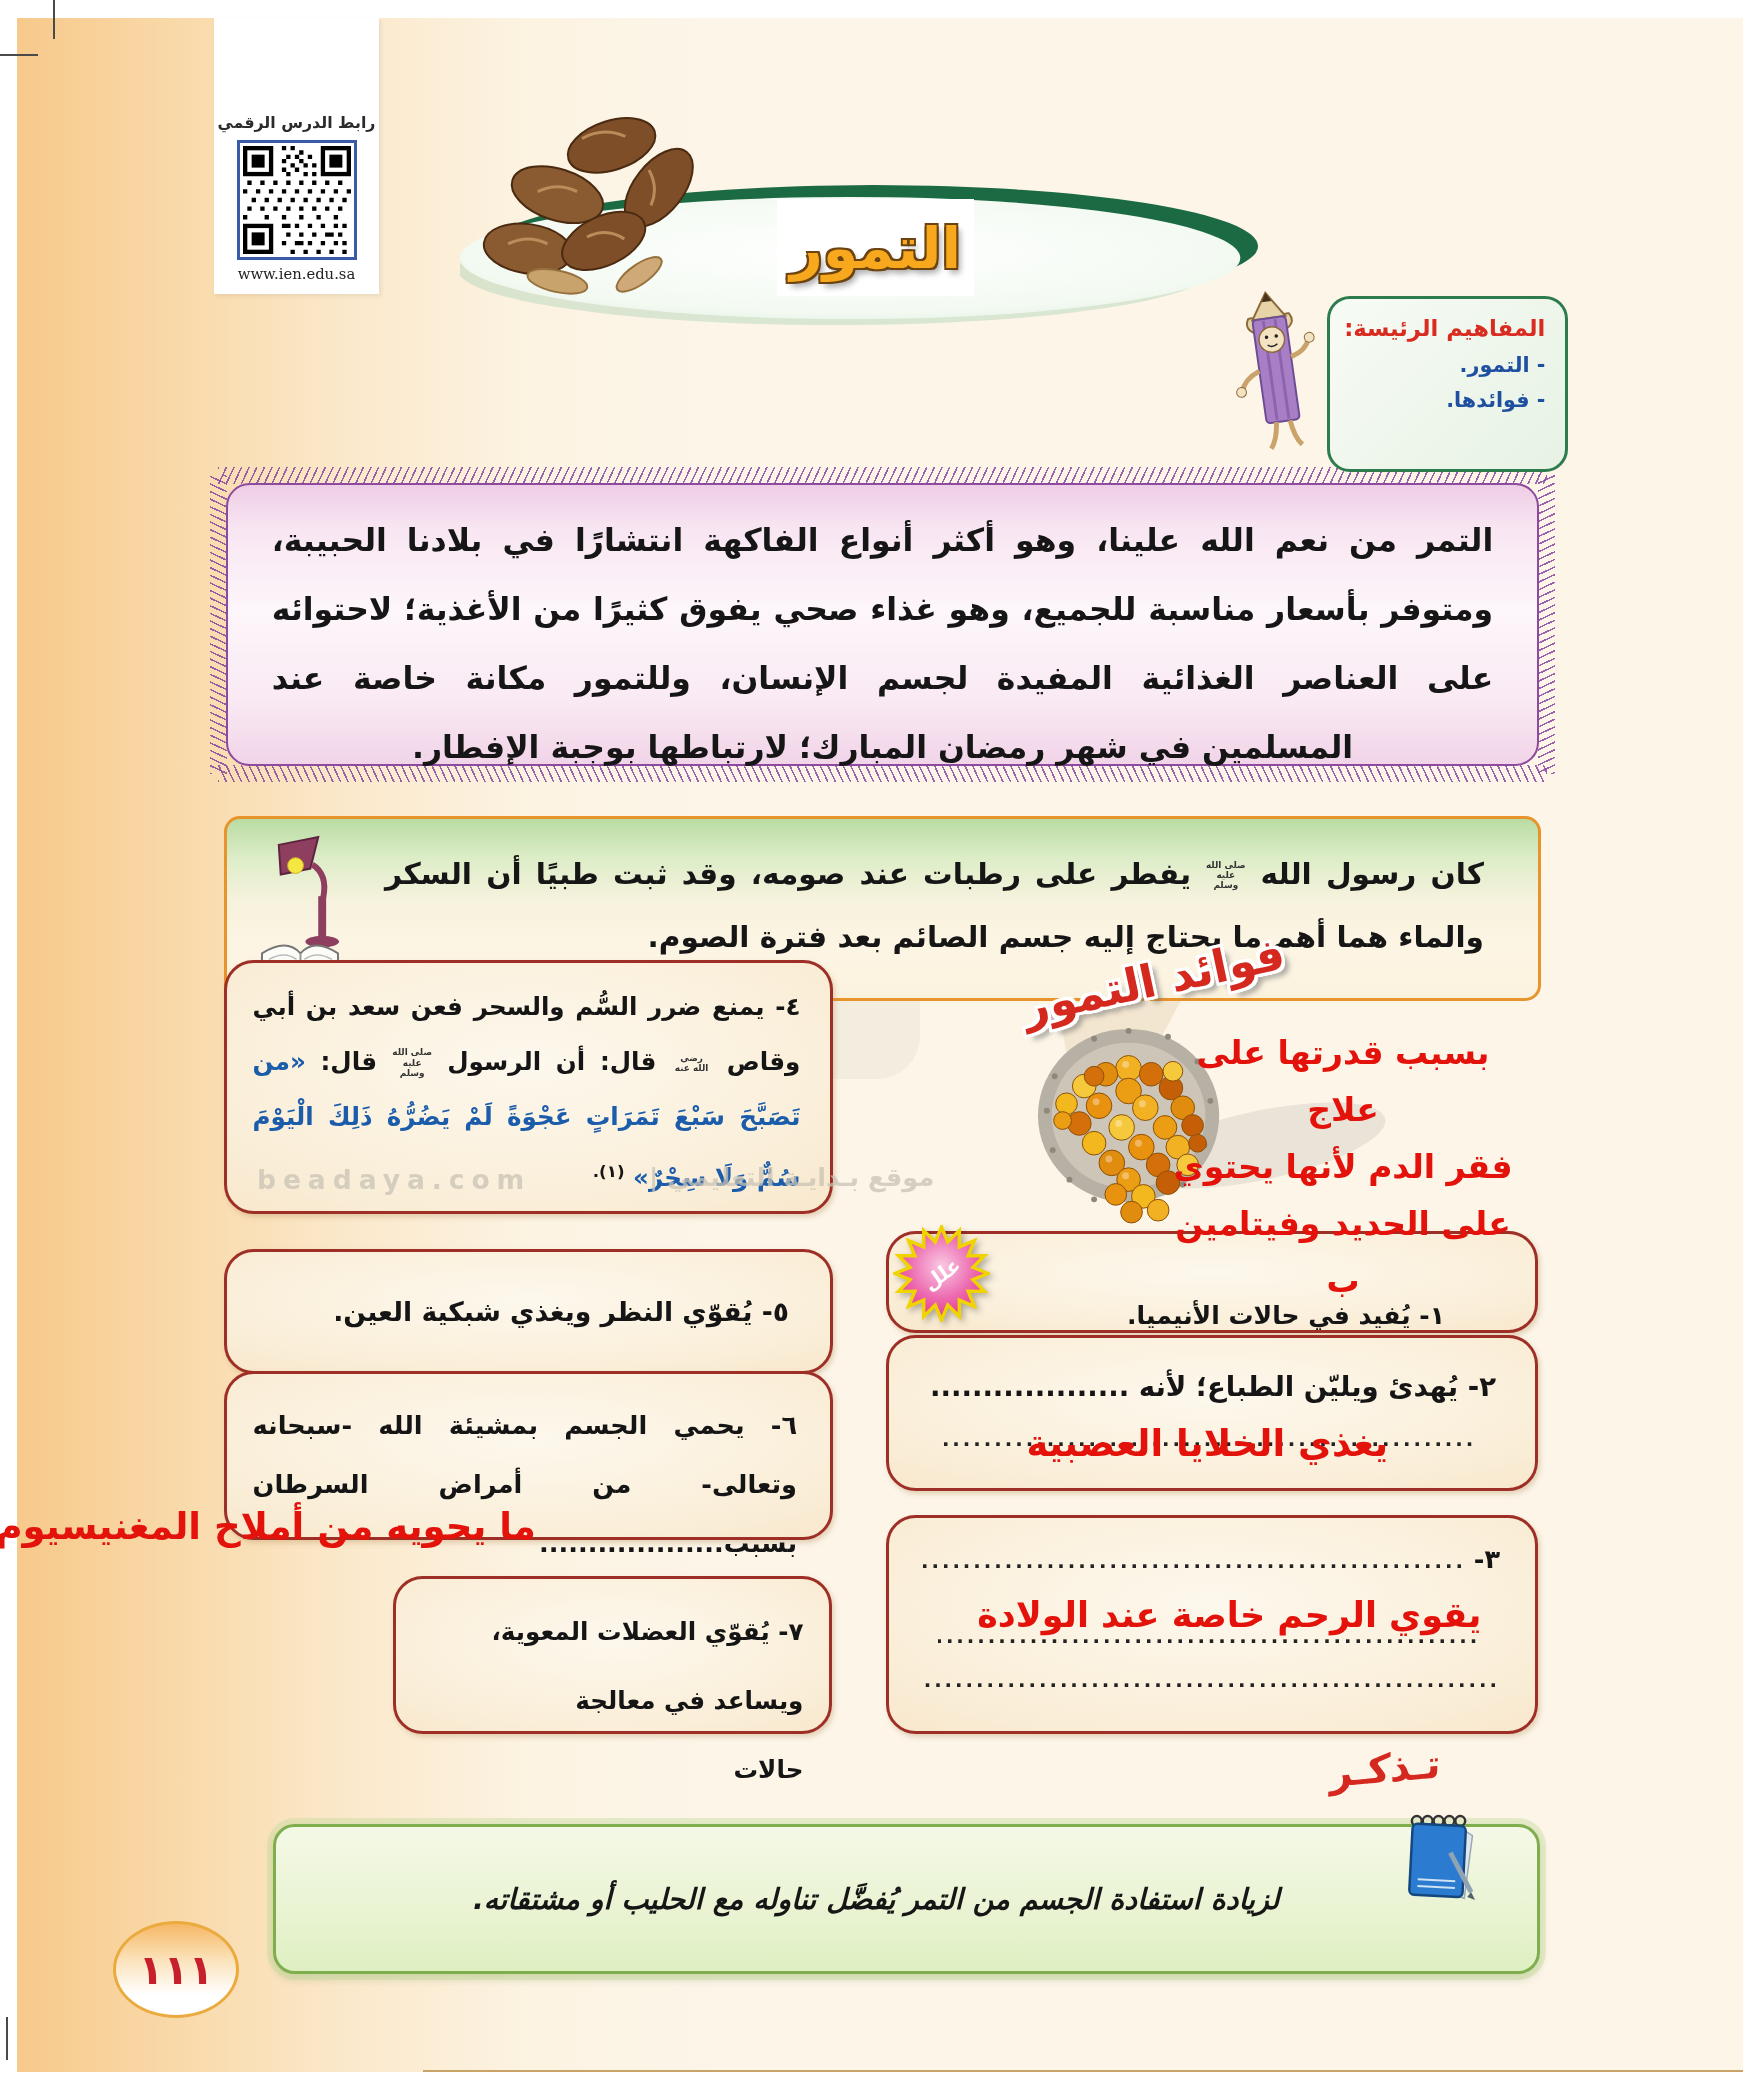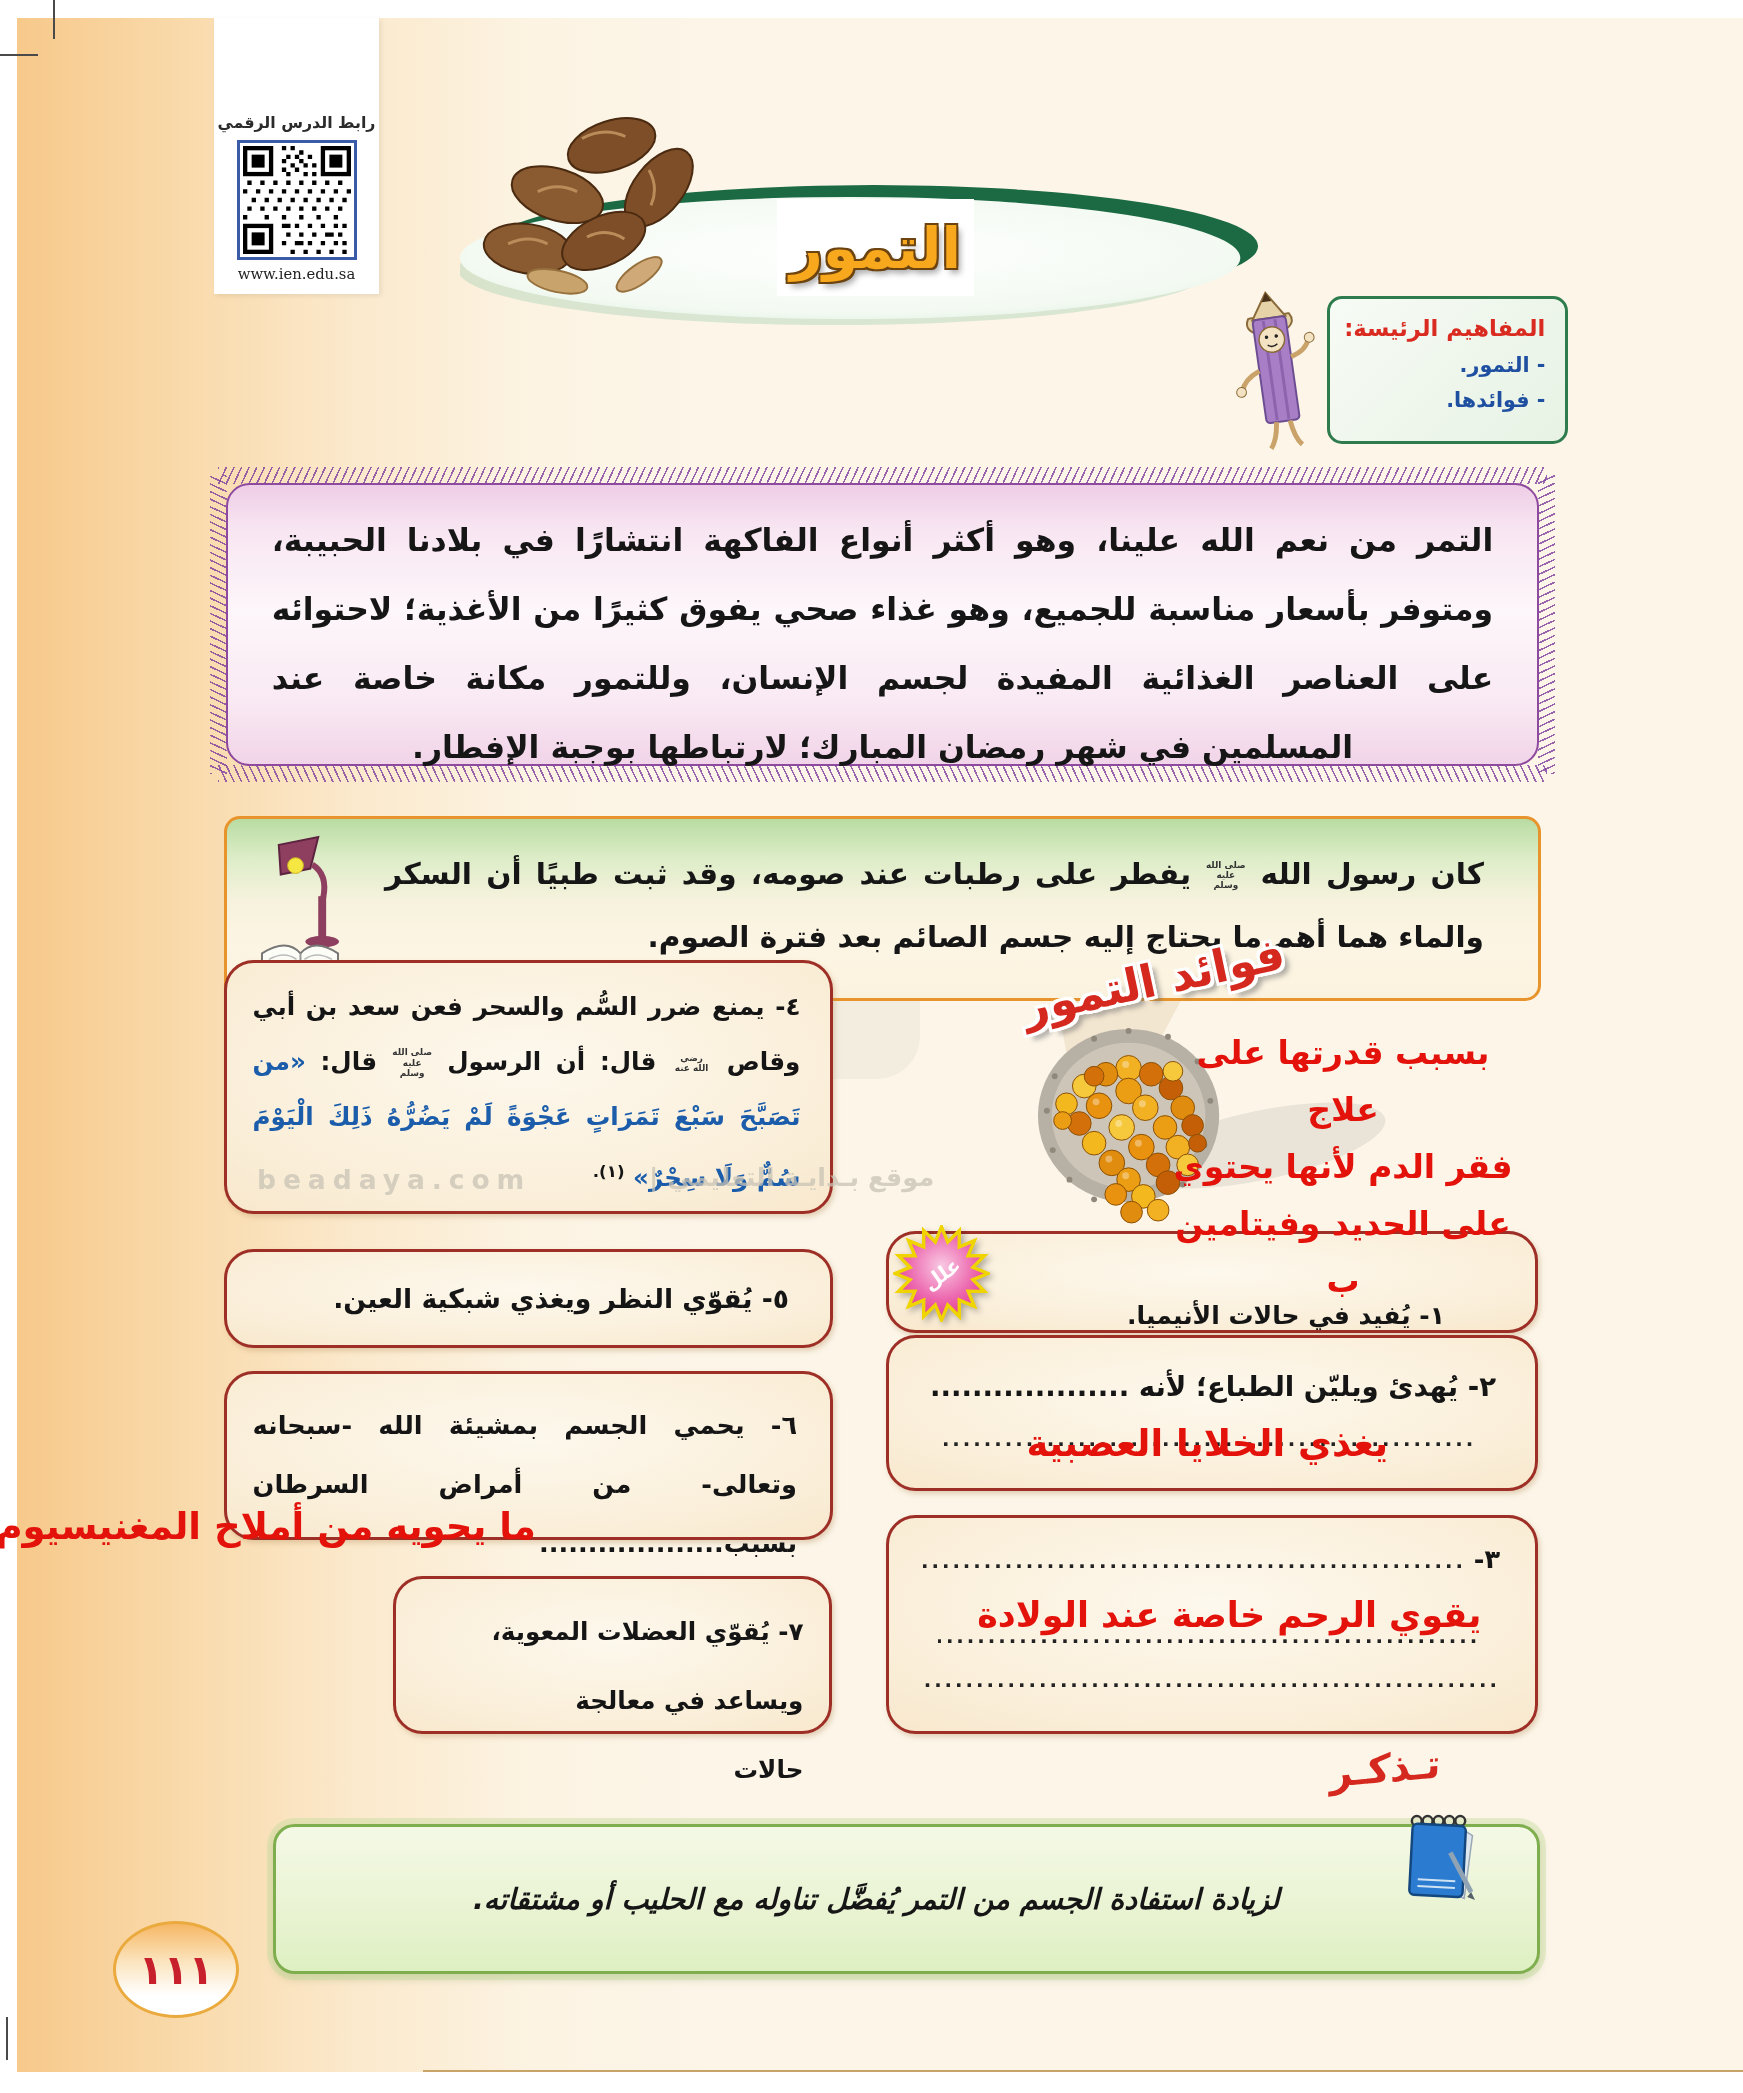--- a/index.html
+++ b/index.html
@@ -28,22 +28,22 @@
   
   .banner-svg { position:absolute; left:461px; top:185px; z-index:5; }
   .dates-svg { position:absolute; left:455px; top:101px; z-index:7; }
   .lesson-title { position:absolute; left:778px; top:199px; width:197px; height:97px; background:#ffffff;
                   display:flex; align-items:center; justify-content:center; z-index:6;
                   font-size:57px; font-weight:bold; color:#f7a81c;
                   text-shadow:-2px -2px 0 #6d4410, 2px -2px 0 #6d4410, -2px 2px 0 #6d4410, 2px 2px 0 #6d4410, 3.9px 4.9px 5.9px rgba(0,0,0,.35); }
 
   
   .pencil-svg { position:absolute; left:1224px; top:288px; z-index:16; }
-  .concepts-box { position:absolute; left:1328px; top:296px; width:241px; height:148px; z-index:10;
-                  border:3px solid #2e7c4e; border-radius:15px;
+  .concepts-box { position:absolute; left:1328px; top:296px; width:241px; height:176px; z-index:10;
+                  border:3px solid #2e7c4e; border-radius:23px;
                   background:linear-gradient(135deg,#f7fbf5,#e7f2e4); padding:15.8px 19.7px 0 9.9px; }
   .concepts-title { color:#d92b20; font-size:22.7px; font-weight:bold; }
   .concept-item { color:#1f4fa0; font-size:20.7px; font-weight:bold; margin-top:11.8px; }
 
   
   .intro-wrap { position:absolute; left:211px; top:467px; width:1345px; height:315px; z-index:9; }
   .band { position:absolute; }
   .band.t { left:7.9px; right:7.9px; top:0; height:16.7px;
             background:repeating-linear-gradient(115deg, rgba(128,62,158,.8) 0 1.5px, transparent 1.5px 6.9px); }
   .band.b { left:7.9px; right:7.9px; bottom:0; height:16.7px;
@@ -96,21 +96,21 @@
   .ann-magnesium { left:0; top:1505px; width:537px; font-size:37px; text-align:center; white-space:nowrap; }
 
   
   .itembox { position:absolute; border:3px solid #9e2f26; border-radius:29.6px; z-index:10;
              background:radial-gradient(ellipse 120% 130% at 50% 40%, #fdf8ed 0%, #faeed8 45%, #f3d9b3 100%);
              box-shadow:2px 3px 4.9px rgba(180,140,90,.35); color:#151515; }
   .box4 { left:225px; top:960px; width:609px; height:254px; padding:15.8px 29.6px 0 25.6px;
           font-size:24.6px; font-weight:bold; line-height:55px; text-align:justify; }
   .q-blue { color:#1b5cab; }
   .ref { font-size:16.7px; vertical-align:super; }
-  .box5 { left:225px; top:1249px; width:609px; height:99px; display:flex; align-items:center;
+  .box5 { left:225px; top:1249px; width:609px; height:125px; display:flex; align-items:center;
           padding-right:41px; font-size:26.6px; font-weight:bold; }
   .box6 { left:225px; top:1371px; width:609px; height:169px; padding:21.7px 33px 0 25.6px;
           font-size:25.6px; font-weight:bold; line-height:59px; text-align:justify; }
   .box7 { left:394px; top:1576px; width:439px; height:158px; padding:17.7px 25.6px 0 19.7px;
           font-size:24.6px; font-weight:bold; line-height:69px; }
   .box7-l2 { display:flex; align-items:flex-end; }
   .fillspot { position:relative; flex:1; text-align:center; }
   .fillspot .dotsbg { position:absolute; left:0; right:0; bottom:3.9px; overflow:hidden; white-space:nowrap;
                       font-size:18.7px; letter-spacing:2px; color:#222; }
   .fillspot .redfill { position:relative; white-space:nowrap; color:#e3120b; font-size:30.5px; z-index:2; }

